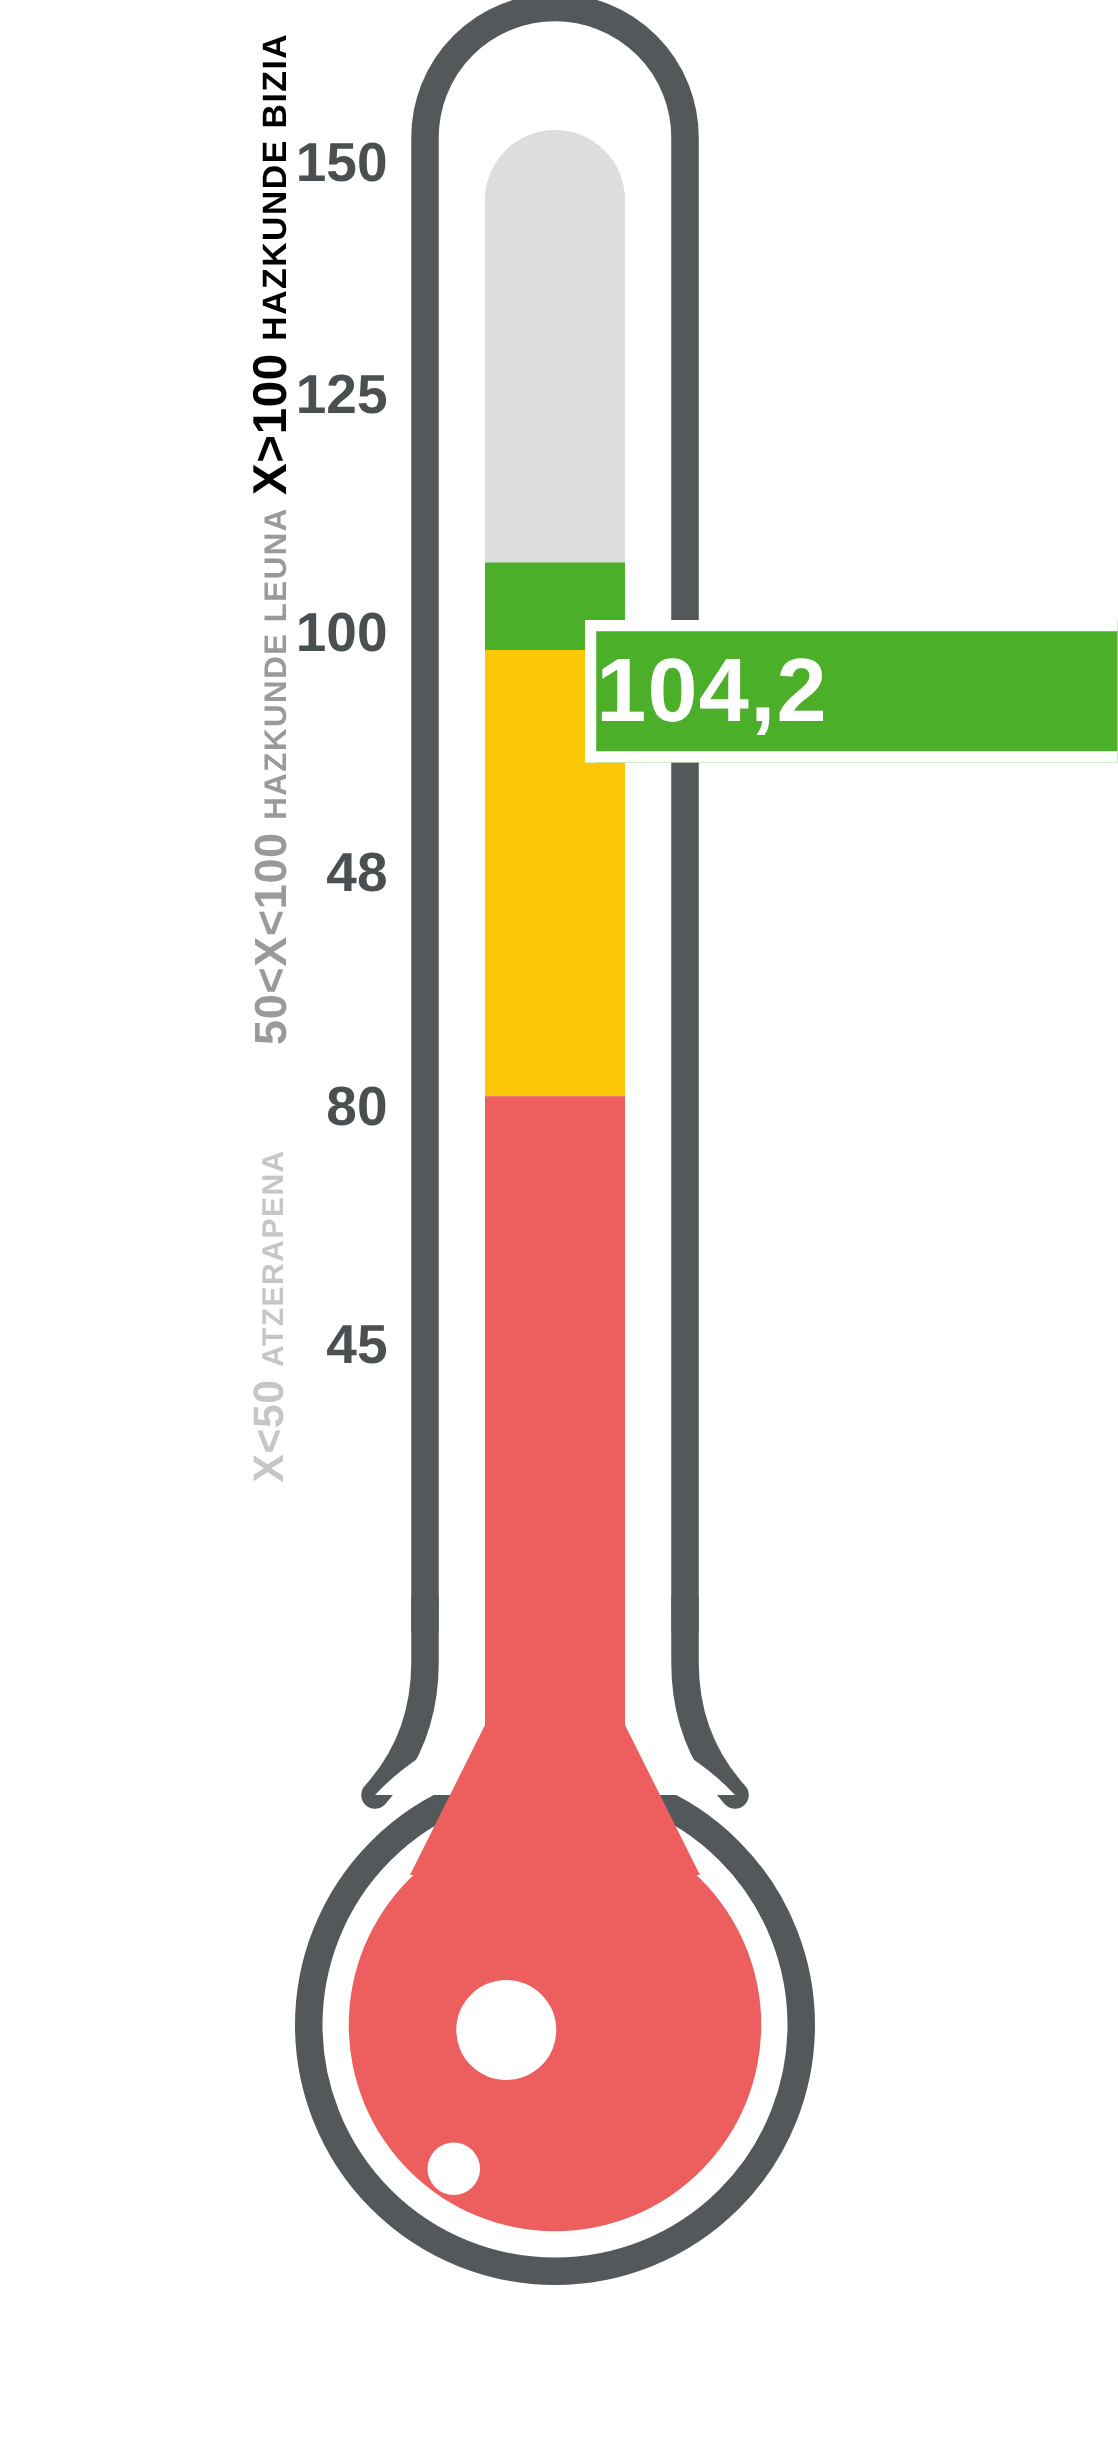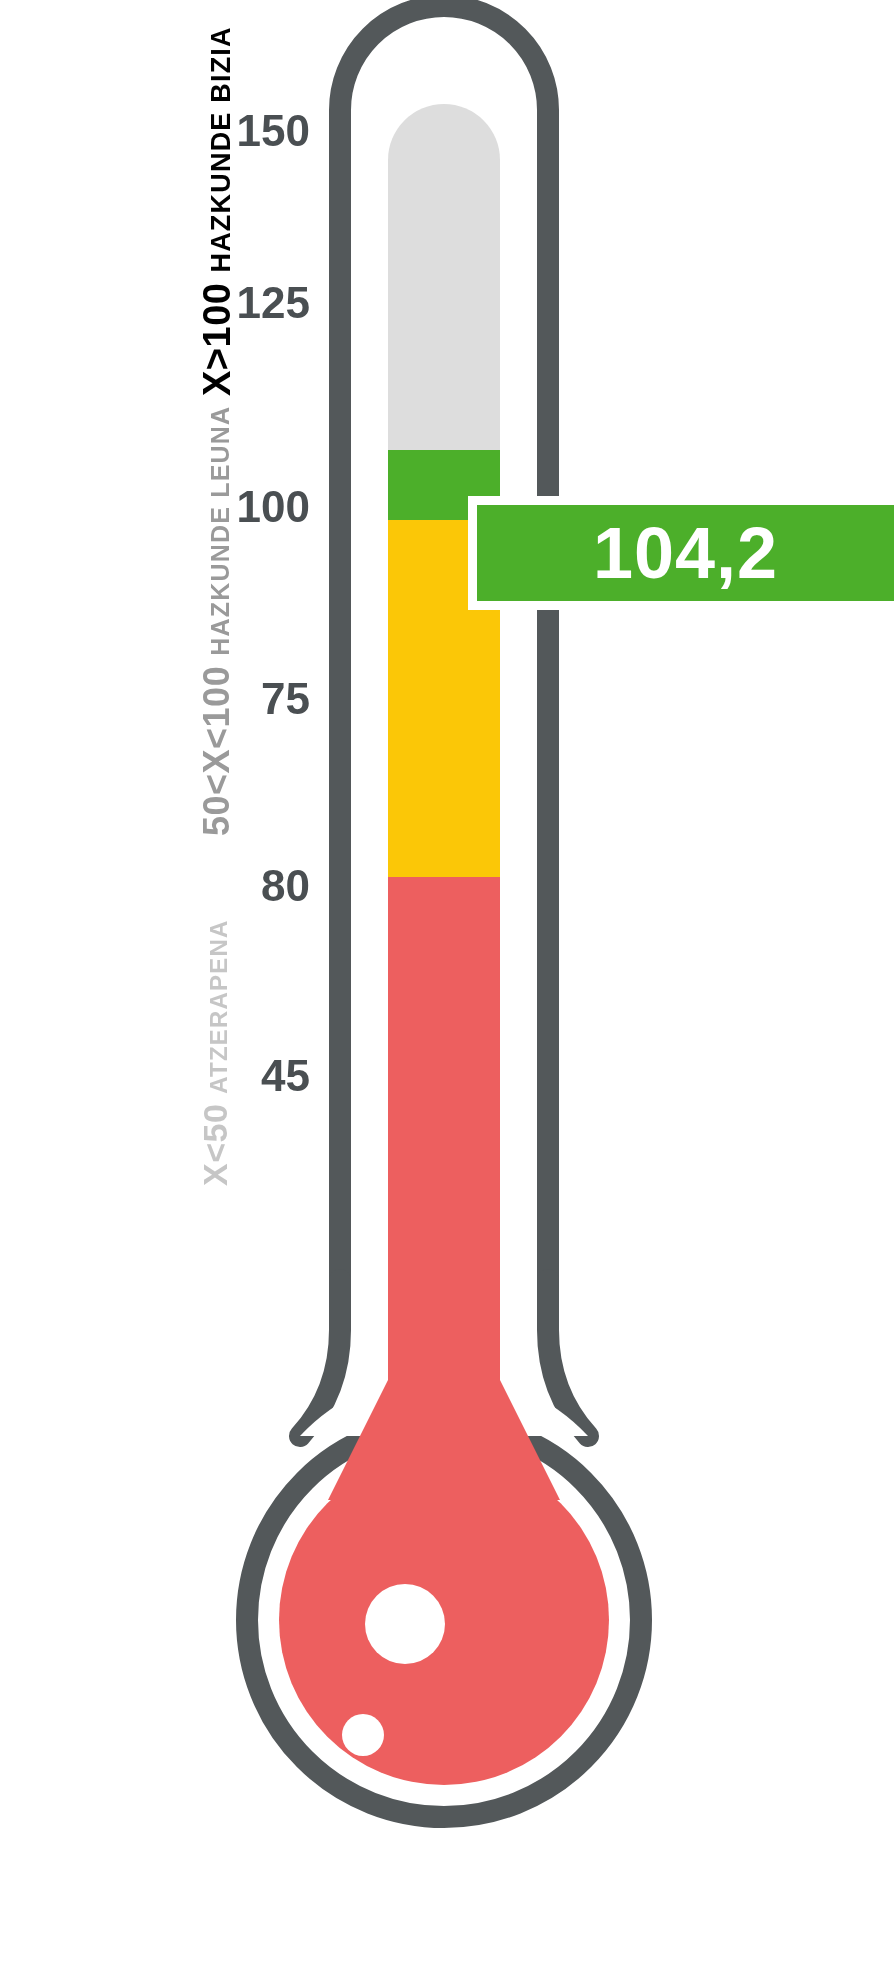--- a/index.html
+++ b/index.html
@@ -102,21 +102,20 @@
     top: 496px;
     width: 426px;
     height: 114px;
     background: #4CAF2A;
     border-top: 9px solid #ffffff;
     border-left: 9px solid #ffffff;
     border-bottom: 9px solid #ffffff;
     box-sizing: border-box;
     display: flex;
     align-items: center;
-    justify-content: center;
   }
   #value-badge .value-text {
     color: #ffffff;
     font-size: 72px;
     font-weight: bold;
     letter-spacing: 1px;
     line-height: 1;
   }
 </style>
 </head>
@@ -155,23 +154,23 @@
     <circle cx="444" cy="1620" r="165" fill="#ED5F5F"></circle>
 
     <path d="M 388 1380 L 500 1380 L 560 1500 L 328 1500 Z" fill="#ED5F5F"></path>
 
     <circle cx="405" cy="1624" r="40" fill="#ffffff"></circle>
     <circle cx="363" cy="1735" r="21" fill="#ffffff"></circle>
   </svg>
 
   <div id="axis-ticks">
     <div class="tick-label" style="top:131px">150</div>
-    <div class="tick-label" style="top:303px">125</div>
+    <div class="tick-label" style="top:316px">125</div>
     <div class="tick-label" style="top:507px">100</div>
-    <div class="tick-label" style="top:699px">75</div>
+    <div class="tick-label" style="top:699px">48</div>
     <div class="tick-label" style="top:886px">80</div>
     <div class="tick-label" style="top:1076px">45</div>
   </div>
 
   <div class="zone-label" id="zone-high">
     <span class="zone-code">X&gt;100</span>
     <span class="zone-name">HAZKUNDE BIZIA</span>
   </div>
 
   <div class="zone-label" id="zone-mid">

